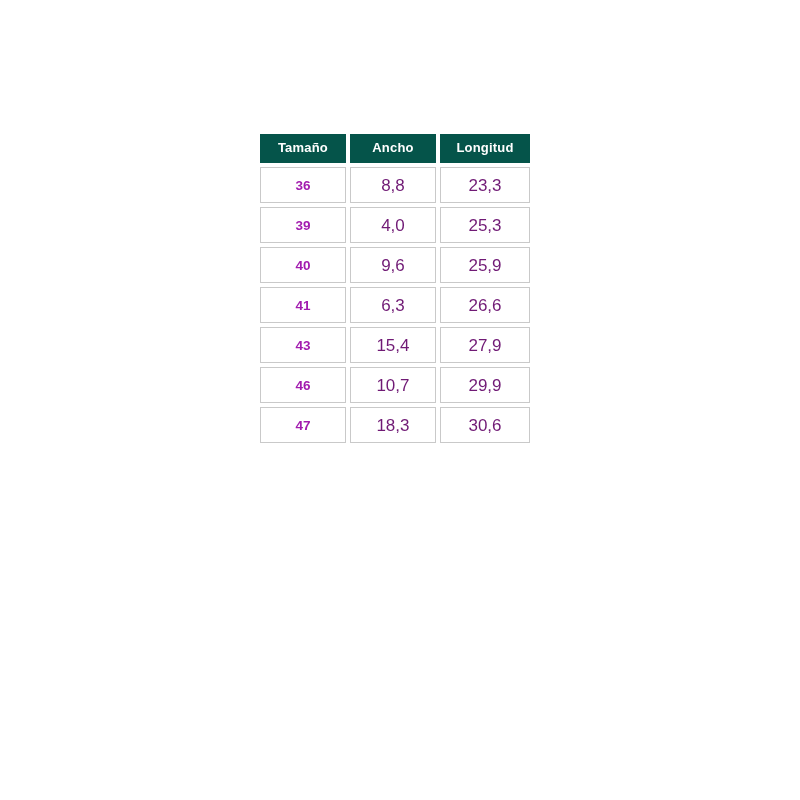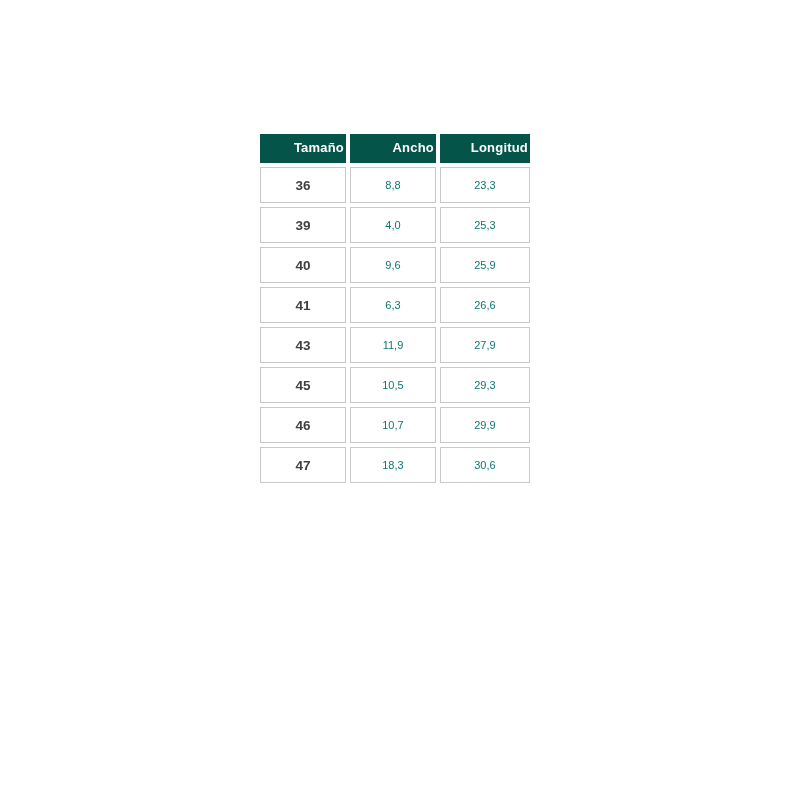--- a/index.html
+++ b/index.html
@@ -33,41 +33,41 @@
   table.size-table col.col-size    { width: 84px; }
   table.size-table col.col-width   { width: 84px; }
   table.size-table col.col-length  { width: 88px; }
 
   table.size-table thead th {
     background: #05544a;
     color: #ffffff;
     font-size: 13px;
     font-weight: bold;
     letter-spacing: 0.2px;
-    text-align: right;
+    text-align: center;
     padding: 7px 2px 8px 2px;
     border: none;
     line-height: 1.1;
     vertical-align: middle;
   }
 
   table.size-table tbody td {
     background: #ffffff;
     border: 1px solid #c9c9c9;
     text-align: center;
     vertical-align: middle;
     height: 34px;
     padding: 0 2px;
-    font-size: 11px;
-    color: #0f766e;
+    font-size: 17px;
+    color: #701a75;
     line-height: 1;
   }
 
   table.size-table tbody td.cell-size {
-    color: #404040;
+    color: #a21caf;
     font-weight: bold;
     font-size: 13.5px;
   }
 </style>
 </head>
 <body>
 
 <div id="size-chart-wrapper">
   <table class="size-table">
     <colgroup>
@@ -98,27 +98,22 @@
           <td class="cell-width">9,6</td>
           <td class="cell-length">25,9</td>
         </tr>
         <tr>
           <td class="cell-size">41</td>
           <td class="cell-width">6,3</td>
           <td class="cell-length">26,6</td>
         </tr>
         <tr>
           <td class="cell-size">43</td>
-          <td class="cell-width">11,9</td>
+          <td class="cell-width">15,4</td>
           <td class="cell-length">27,9</td>
-        </tr>
-        <tr>
-          <td class="cell-size">45</td>
-          <td class="cell-width">10,5</td>
-          <td class="cell-length">29,3</td>
         </tr>
         <tr>
           <td class="cell-size">46</td>
           <td class="cell-width">10,7</td>
           <td class="cell-length">29,9</td>
         </tr>
         <tr>
           <td class="cell-size">47</td>
           <td class="cell-width">18,3</td>
           <td class="cell-length">30,6</td>

